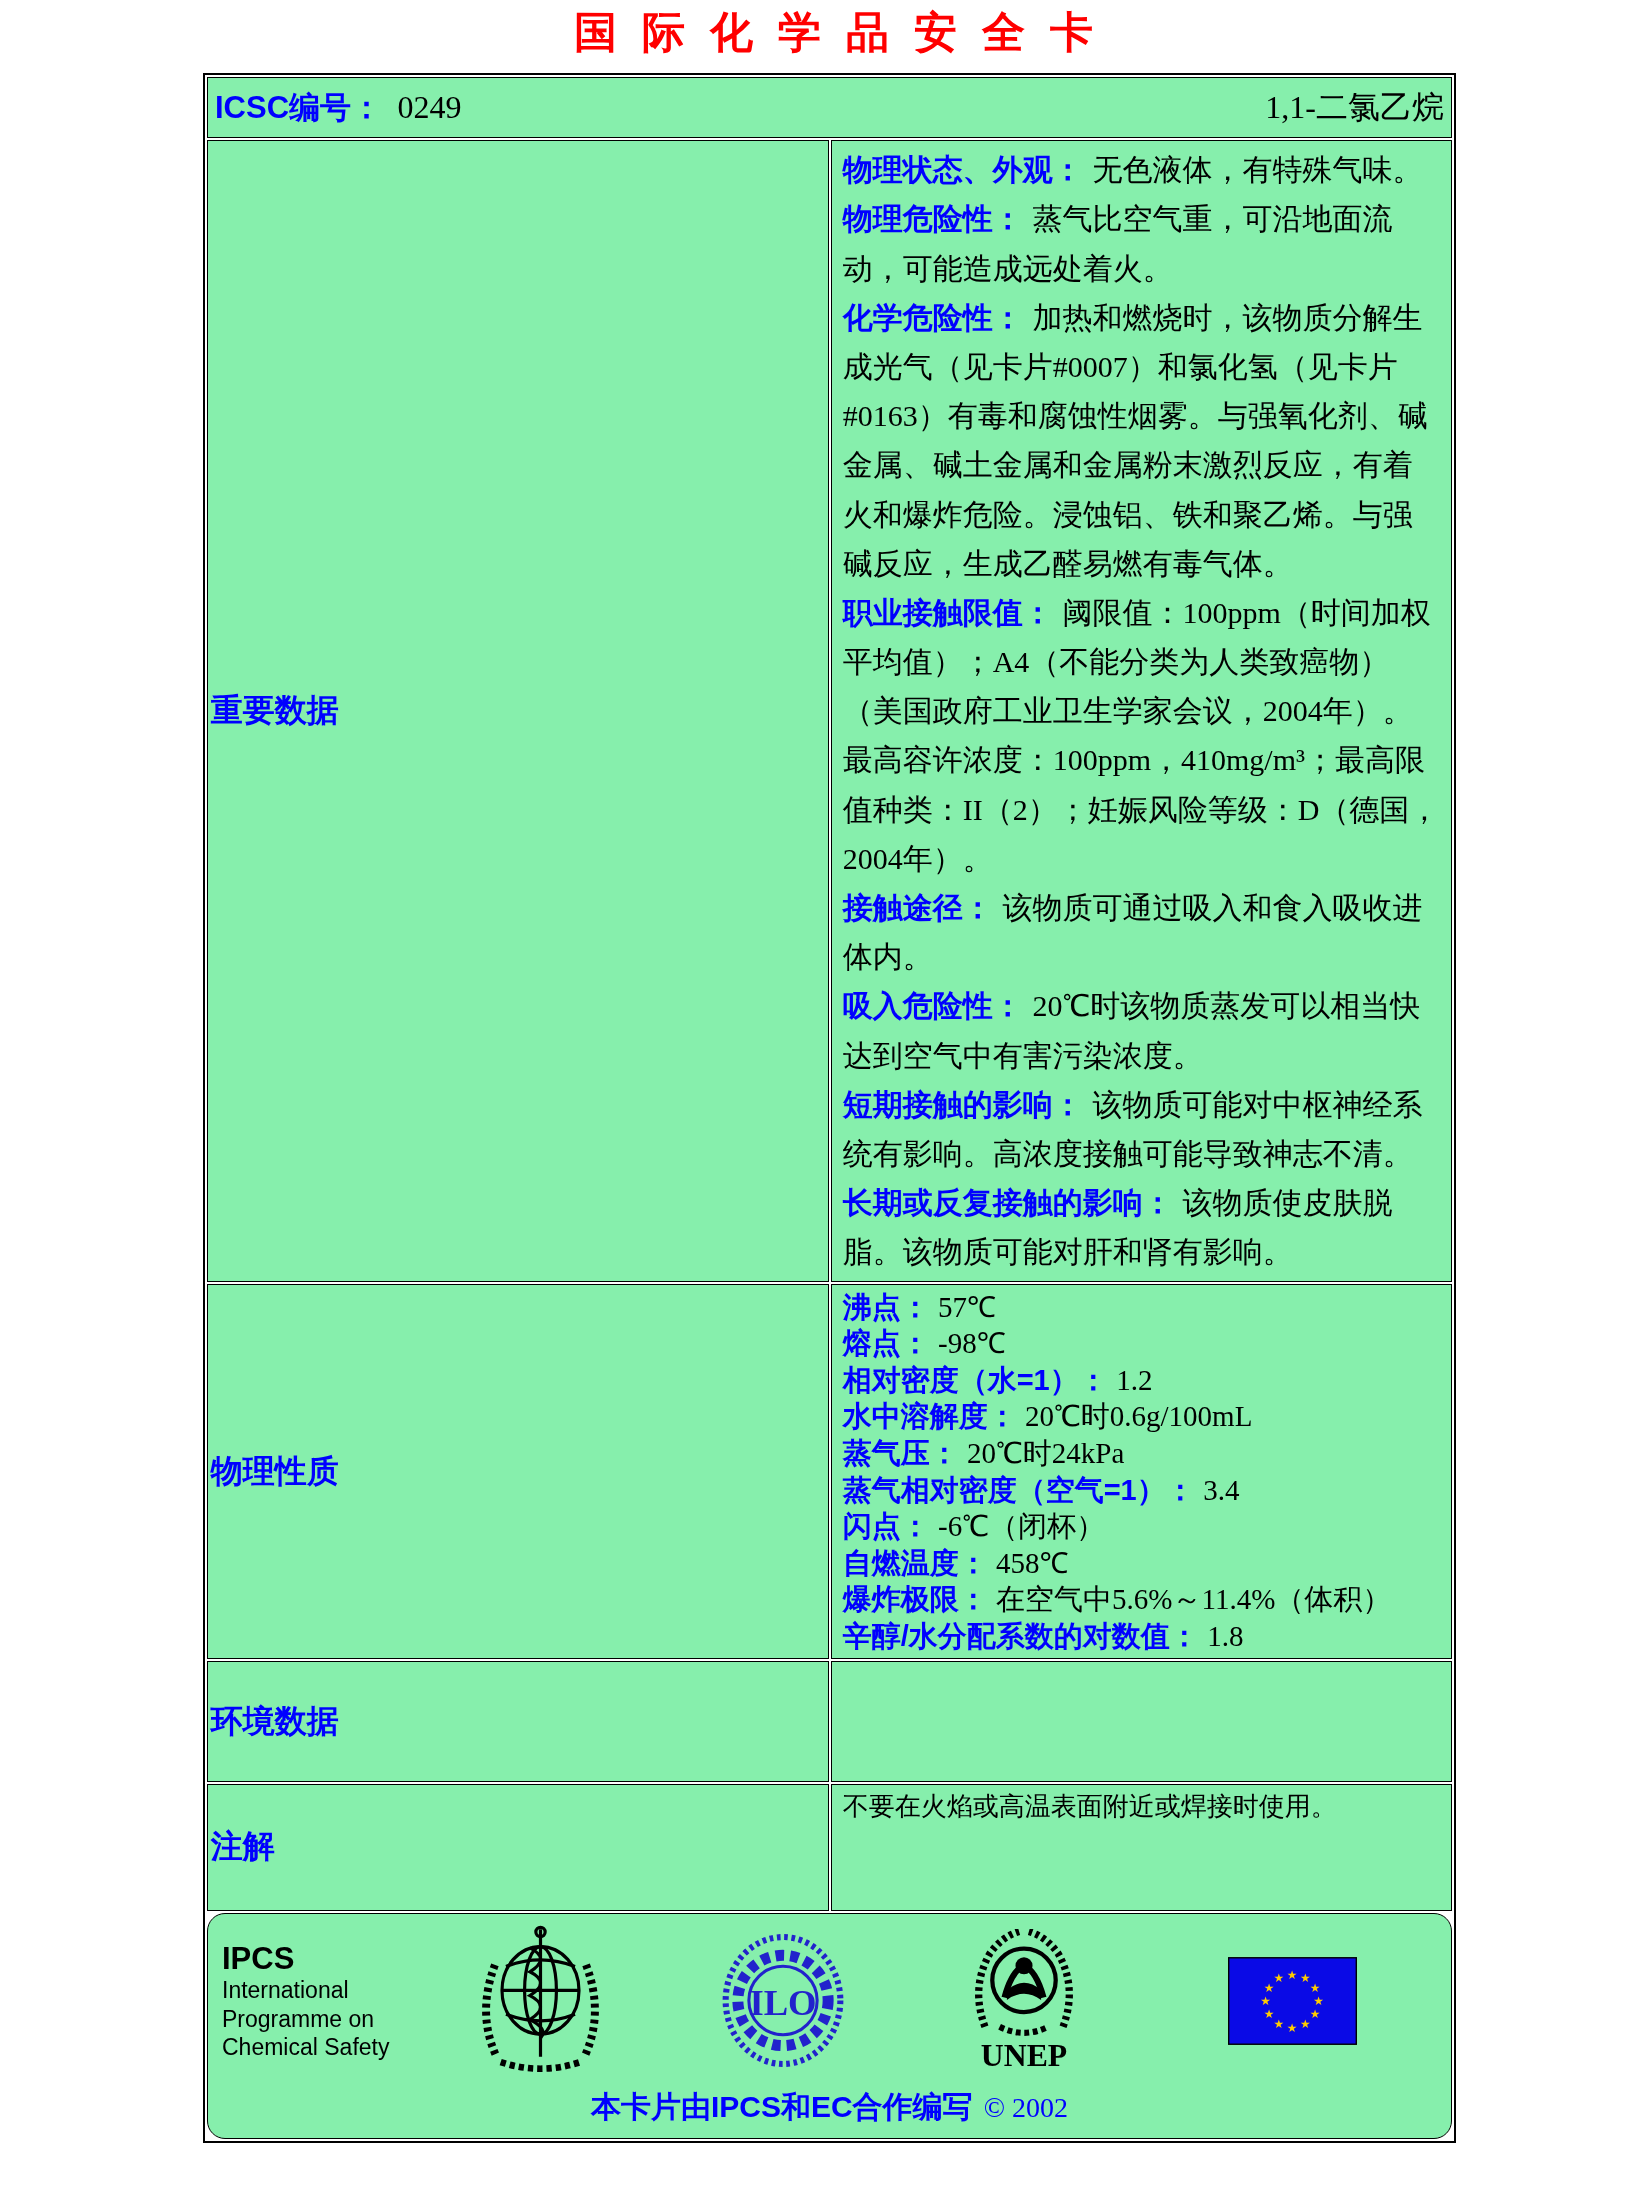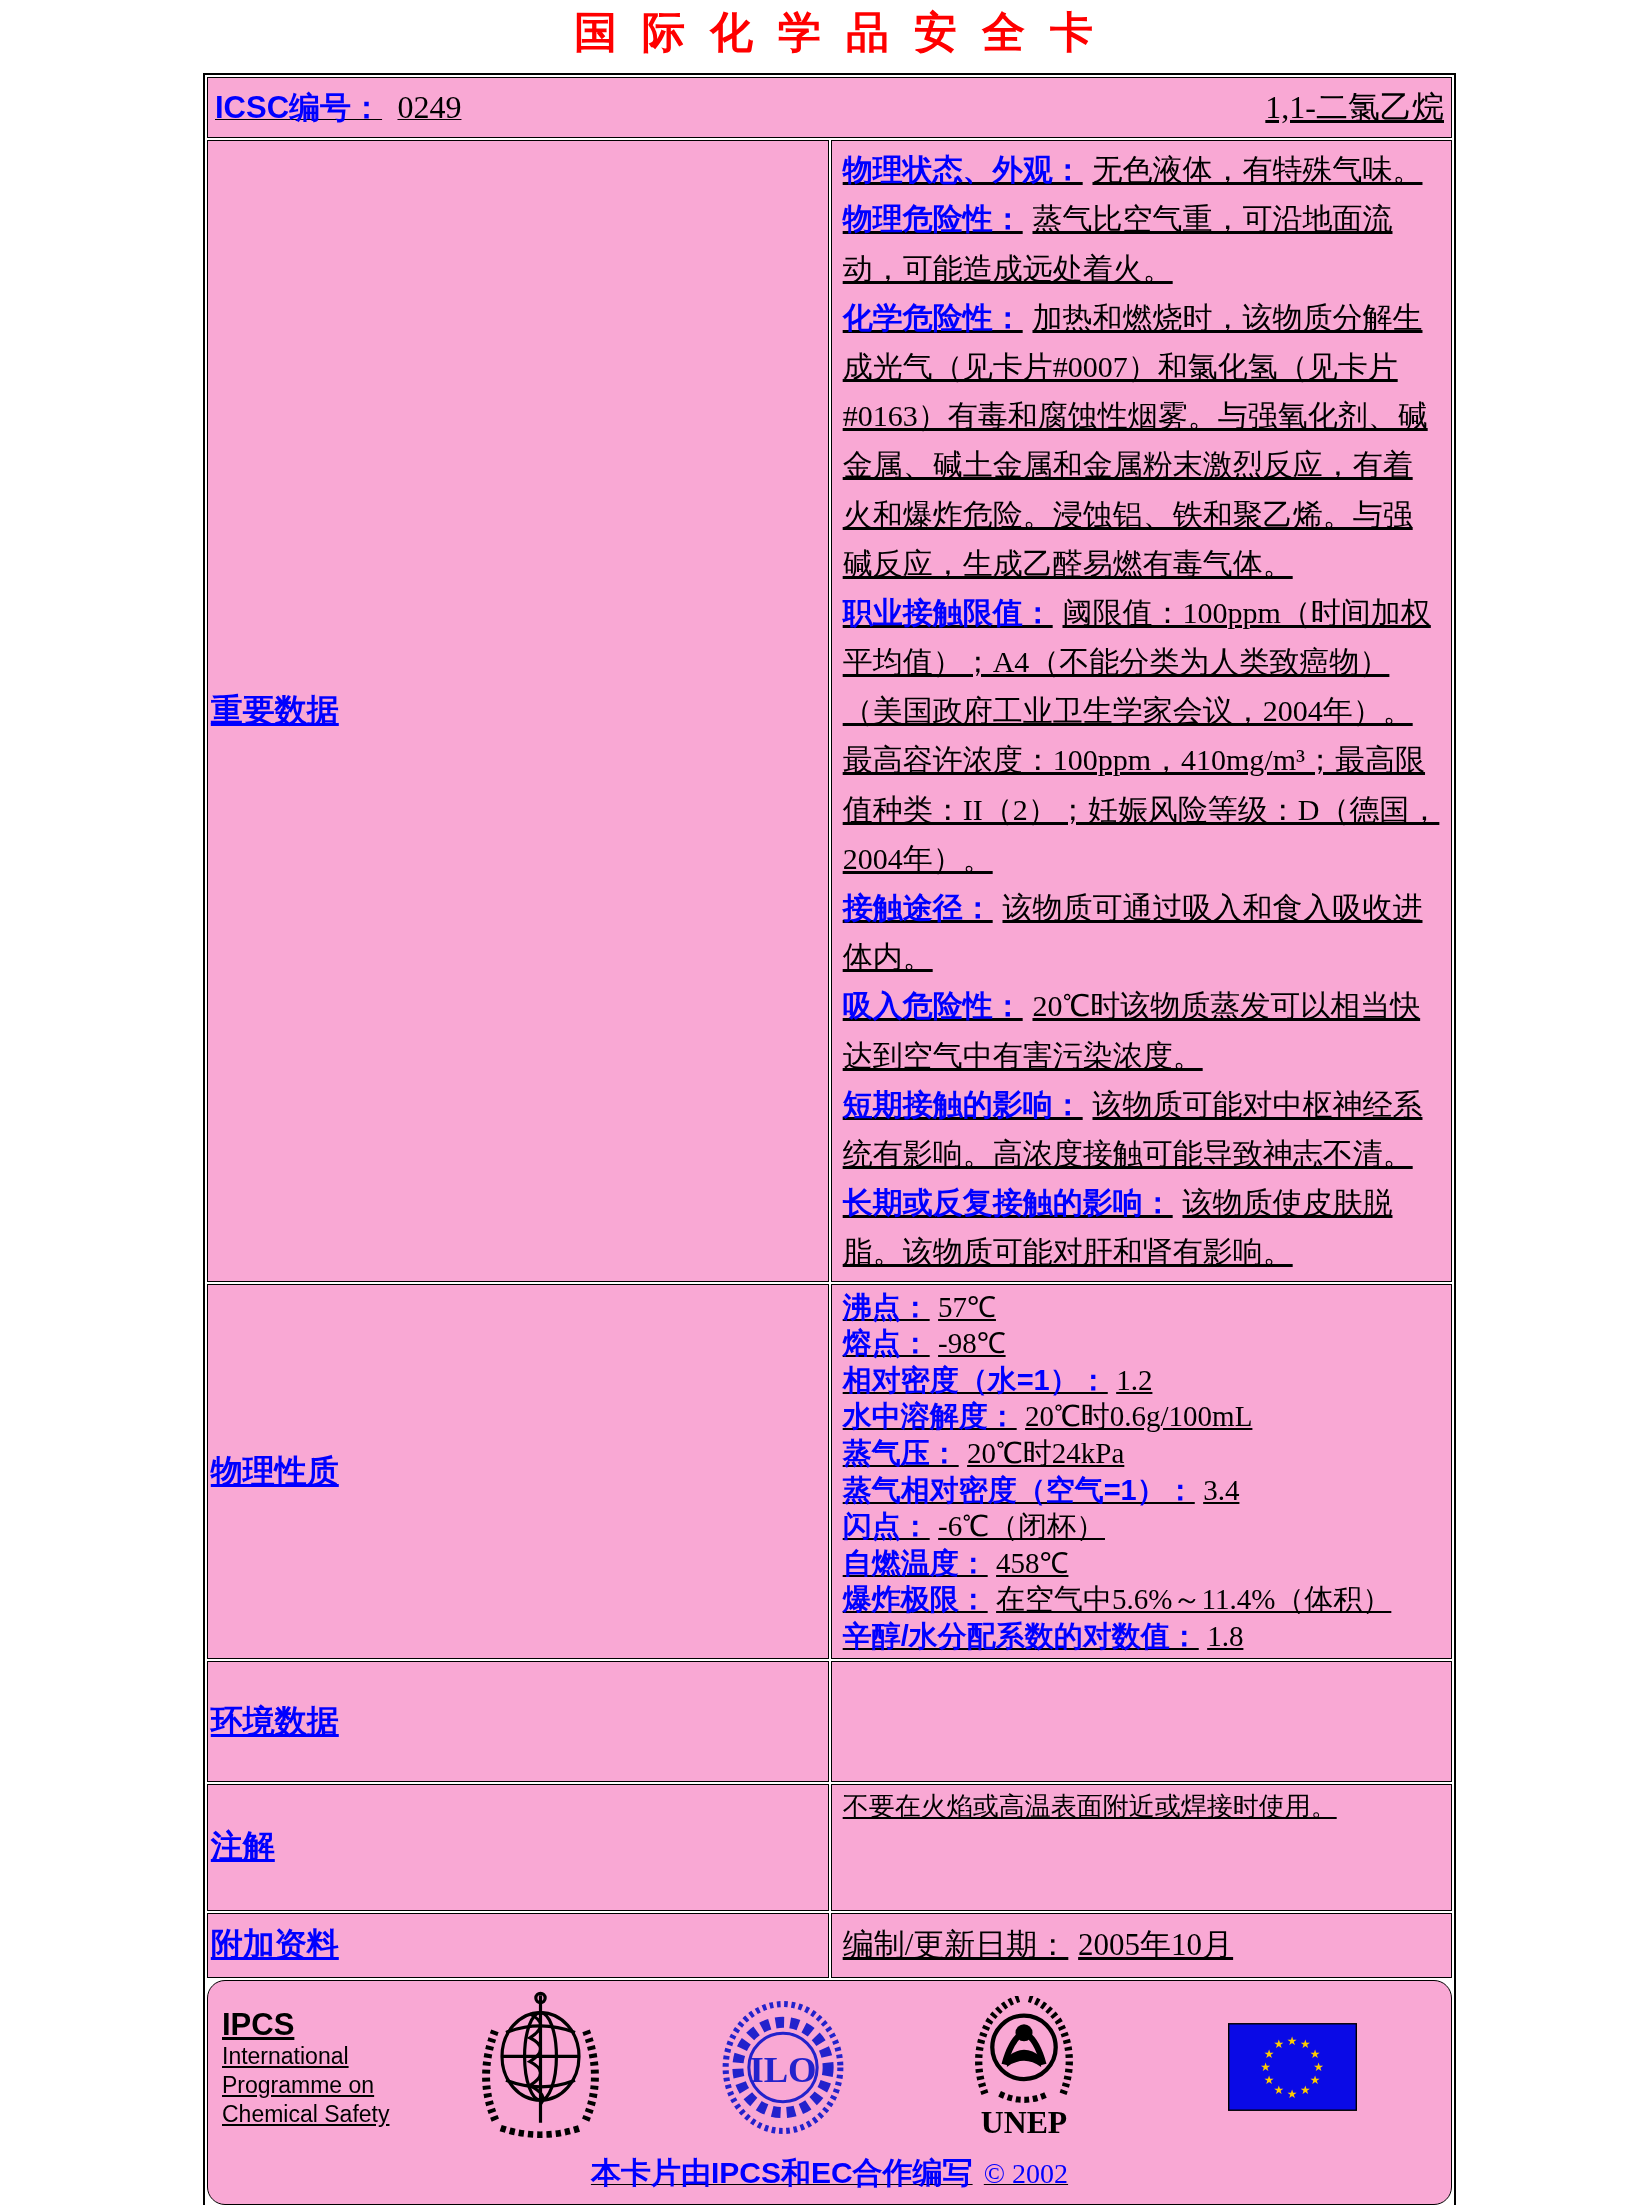--- a/index.html
+++ b/index.html
@@ -11,21 +11,21 @@
     position:absolute;top:4.2px;left:11px;width:100%;
     text-align:center;font-size:43px;font-weight:bold;color:#FF0000;
     letter-spacing:25px;text-indent:25px;
     font-family:"Liberation Serif",serif;
   }
   table.card{
     position:absolute;top:73px;left:203px;width:1253px;
     border:2.8px solid #000;border-collapse:separate;border-spacing:2.8px;
     background:#fff;table-layout:fixed;
   }
-  td{border:1.4px solid #000;background:#f9a8d4;vertical-align:top;text-decoration:underline;}
+  td{border:1.4px solid #000;background:#86efac;vertical-align:top;}
   td.hdr{height:59px;vertical-align:middle;padding:0 7px;}
   .hdr-flex{display:flex;justify-content:space-between;align-items:center;}
   .blue-label{color:#0000FF;font-family:"Liberation Sans",sans-serif;font-weight:bold;}
   .hdr-lbl{font-size:31px;}
   .hdr-num{font-size:32px;margin-left:15.4px;}
   .hdr-right{font-size:32px;}
   td.sec{
     width:179px;text-align:left;vertical-align:middle;
     font-family:"Liberation Sans",sans-serif;font-weight:bold;
     color:#0000FF;font-size:32px;padding:0 2.8px;
@@ -161,26 +161,20 @@
   <tr>
     <td class="sec">环境数据</td>
     <td class="content env-content"></td>
   </tr>
 
   <tr>
     <td class="sec">注解</td>
     <td class="content notes-content">不要在火焰或高温表面附近或焊接时使用。</td>
   </tr>
 
-  <tr>
-    <td class="sec">附加资料</td>
-    <td class="content addl-content">
-      <span>编制/更新日期：</span><span class="addl-val">2005年10月</span>
-    </td>
-  </tr>
 
   <tr>
     <td class="logos-cell" colspan="2">
       <div class="logo-flex">
         <div class="ipcs-block">
           <div class="ipcs-acronym">IPCS</div>
           <div class="ipcs-line">International</div>
           <div class="ipcs-line">Programme on</div>
           <div class="ipcs-line">Chemical Safety</div>
         </div>

